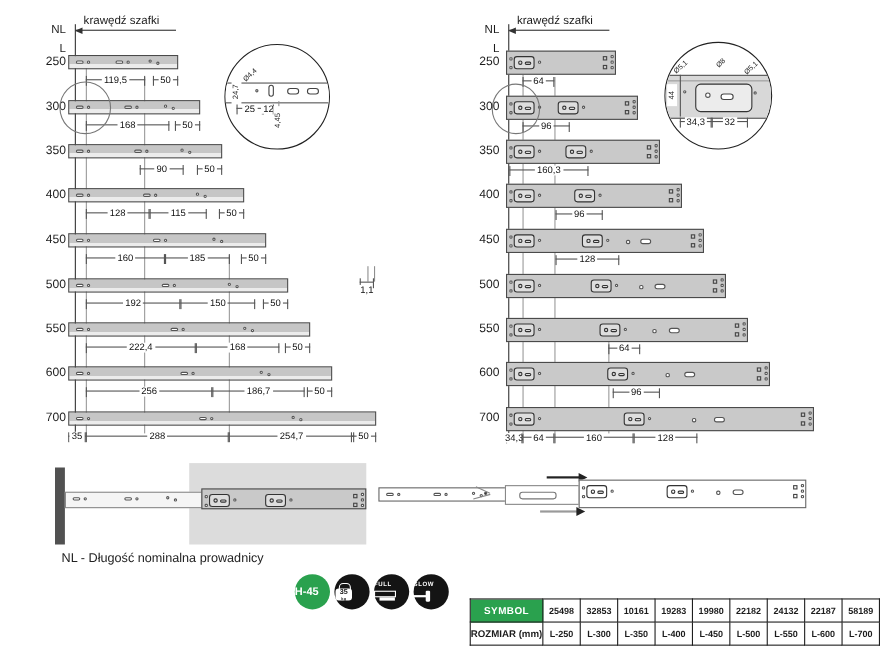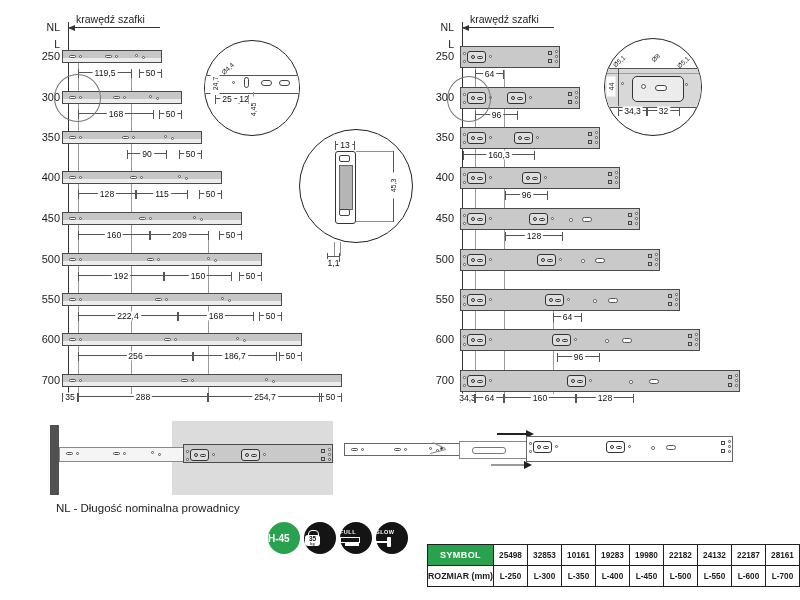--- a/index.html
+++ b/index.html
@@ -65,33 +65,20 @@
     <div class="dim" style="left:10px;top:57px;width:24px">
         <span>25</span>
       </div>
     <div class="dim" style="left:34px;top:57px;width:10px">
         <span>12</span>
       </div>
     <div class="ln" style="left:48px;top:51px;width:1px;height:18px"></div>
     <div class="rot" style="left:35px;top:64px;width:26px">4,45</div>
   </div>
 
-  <div class="circle" style="left:299px;top:129px;width:112px;height:112px">
-    <div class="abs" style="left:35px;top:21px;width:19px;height:71px;border:1.3px solid #333;border-radius:3px;background:#fff"></div>
-    <div class="abs" style="left:39px;top:35px;width:12px;height:43px;background:#b5b5b5;border:1px solid #666"></div>
-    <div class="sq" style="left:39px;top:25px;width:11px;height:7px;border-radius:2px"></div>
-    <div class="sq" style="left:39px;top:79px;width:11px;height:7px;border-radius:2px"></div>
-    <div class="dim" style="left:35px;top:14px;width:20px">
-        <span>13</span>
-      </div>
-    <div class="ln" style="left:56px;top:21px;width:38px;height:1px"></div>
-    <div class="ln" style="left:56px;top:91px;width:38px;height:1px"></div>
-    <div class="ln" style="left:93px;top:21px;width:1px;height:71px;background:#555"></div>
-    <div class="rot" style="left:80px;top:51px;width:26px">45,3</div>
-  </div>
   <div class="ln" style="left:334px;top:242px;width:1px;height:14px"></div>
   <div class="ln" style="left:340px;top:242px;width:1px;height:14px"></div>
   <div class="dim below" style="left:327px;top:256px;width:13px">
       <span>1,1</span>
     </div>
 
   <div class="circle" style="left:604px;top:38px;width:96px;height:96px">
     <div class="abs" style="left:0;top:29px;width:96px;height:38px;background:#d8d8d8;border-top:1px solid #555;border-bottom:1px solid #555"></div>
     <div class="ln" style="left:0;top:34px;width:96px;height:1px;background:#9c9c9c"></div>
     <div class="abs" style="left:27px;top:37px;width:50px;height:24px;background:#ececec;border:1.3px solid #333;border-radius:5px"></div>
@@ -217,21 +204,21 @@
           <tr>
             <th style="background: rgb(42, 161, 78);">SYMBOL</th>
             <td class="val">25498</td>
             <td class="val">32853</td>
             <td class="val">10161</td>
             <td class="val">19283</td>
             <td class="val">19980</td>
             <td class="val">22182</td>
             <td class="val">24132</td>
             <td class="val">22187</td>
-            <td class="val">28161</td>
+            <td class="val">58189</td>
           </tr>
           <tr>
             <td class="lbl">ROZMIAR (mm)</td>
             <td class="val">L-250</td>
             <td class="val">L-300</td>
             <td class="val">L-350</td>
             <td class="val">L-400</td>
             <td class="val">L-450</td>
             <td class="val">L-500</td>
             <td class="val">L-550</td>
@@ -318,21 +305,21 @@
       <div class="abs" style="left: 16px; top: 4px; width: 3px; height: 3px; border: 1px solid rgb(85, 85, 85); border-radius: 50%; box-sizing: border-box; background: rgb(255, 255, 255);"></div>
       <div class="abs" style="left: 76px; top: 4px; width: 7px; height: 3px; border: 1px solid rgb(85, 85, 85); border-radius: 3px; box-sizing: border-box; background: rgb(255, 255, 255);"></div>
       <div class="abs" style="left: 86px; top: 4px; width: 3px; height: 3px; border: 1px solid rgb(85, 85, 85); border-radius: 50%; box-sizing: border-box; background: rgb(255, 255, 255);"></div>
       <div class="abs" style="left: 130px; top: 3px; width: 3px; height: 3px; border: 1px solid rgb(85, 85, 85); border-radius: 50%; box-sizing: border-box; background: rgb(255, 255, 255);"></div>
       <div class="abs" style="left: 137px; top: 5px; width: 3px; height: 3px; border: 1px solid rgb(85, 85, 85); border-radius: 50%; box-sizing: border-box; background: rgb(255, 255, 255);"></div>
     </div>
     <div class="dim" style="left: 78px; top: 234px; width: 72px;">
       <span>160</span>
     </div>
     <div class="dim" style="left: 150px; top: 234px; width: 59px;">
-      <span>209</span>
+      <span>185</span>
     </div>
     <div class="dim" style="left: 219px; top: 234px; width: 23px;">
       <span>50</span>
     </div>
     <div class="abs" style="left: 18px; top: 253px; width: 42px; text-align: right; font-size: 11px;">500</div>
     <div class="barflat" style="left: 62px; top: 253px; width: 200px; height: 13px;">
       <div class="abs" style="left: 6px; top: 4px; width: 7px; height: 3px; border: 1px solid rgb(85, 85, 85); border-radius: 3px; box-sizing: border-box; background: rgb(255, 255, 255);"></div>
       <div class="abs" style="left: 16px; top: 4px; width: 3px; height: 3px; border: 1px solid rgb(85, 85, 85); border-radius: 50%; box-sizing: border-box; background: rgb(255, 255, 255);"></div>
       <div class="abs" style="left: 84px; top: 4px; width: 7px; height: 3px; border: 1px solid rgb(85, 85, 85); border-radius: 3px; box-sizing: border-box; background: rgb(255, 255, 255);"></div>
       <div class="abs" style="left: 94px; top: 4px; width: 3px; height: 3px; border: 1px solid rgb(85, 85, 85); border-radius: 50%; box-sizing: border-box; background: rgb(255, 255, 255);"></div>

